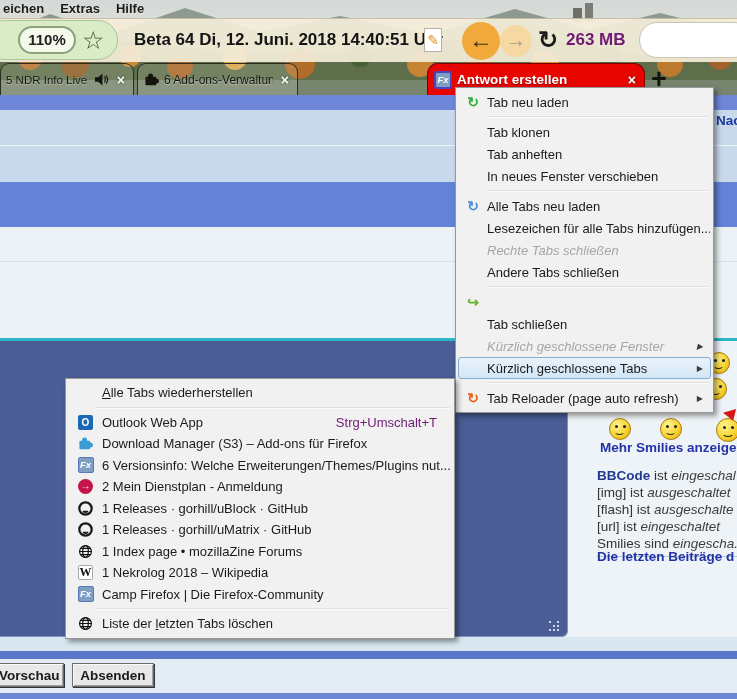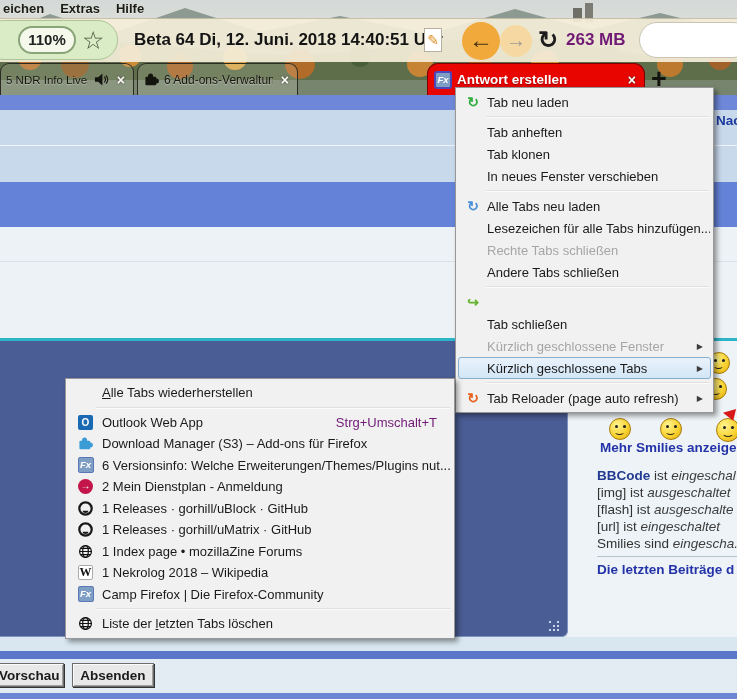--- a/index.html
+++ b/index.html
@@ -107,21 +107,21 @@
     transform:rotate(38deg);}
 
   
   .menu{position:absolute;background:#f1f1f1;border:1px solid #979797;
     box-shadow:3px 3px 5px rgba(0,0,0,.4);box-sizing:border-box;padding:3px 0;}
   .context-menu{left:455px;top:87px;width:259px;}
   .submenu{left:65px;top:378px;width:390px;}
   .menu-item{display:flex;align-items:center;height:22px;font-size:13px;
     color:#1a1a1a;box-sizing:border-box;margin:0 2px;border:1px solid transparent;}
   .submenu .menu-item{height:21.5px;}
-  .menu-item.disabled{color:#a6a6a6;}
+  .menu-item.disabled{color:#a6a6a6;font-style:italic;}
   .menu-item.highlighted{background:linear-gradient(#e9f2fb,#d3e6f6);
     border:1px solid #86aecf;border-radius:3px;}
   .mi-gutter{width:28px;flex:0 0 auto;display:flex;justify-content:center;align-items:center;}
   .submenu .mi-gutter{width:33px;}
   .mi-label{flex:1;white-space:nowrap;overflow:hidden;}
   .mi-shortcut{color:#701a75;padding-right:14px;white-space:nowrap;}
   .mi-arrow{flex:0 0 auto;font-size:8px;color:#3c3c3c;padding-right:7px;}
   .menu-sep{height:8px;position:relative;}
   .menu-sep::after{content:"";position:absolute;left:30px;right:4px;top:3px;
     height:1px;background:#e0e0e0;box-shadow:0 1px 0 #fbfbfb;}
@@ -244,44 +244,44 @@
 
   <div class="abs blue-link" style="left:600px;top:440px;">Mehr Smilies anzeige</div>
   <div class="abs bbcode" id="bbcode">
       <div><b>BBCode</b> ist <i>eingeschal</i></div>
       <div><span>[img]</span> ist <i>ausgeschaltet</i></div>
       <div><span>[flash]</span> ist <i>ausgeschalte</i></div>
       <div><span>[url]</span> ist <i>eingeschaltet</i></div>
       <div><span>Smilies</span> sind <i>eingescha.</i></div>
     </div>
   <div class="abs rp-hr"></div>
-  <div class="abs blue-link" style="left:597px;top:562px;">Die letzten Beiträge d</div>
+  <div class="abs blue-link" style="left:597px;top:549px;">Die letzten Beiträge d</div>
 
   <div class="abs band strip1"></div>
   <div class="abs band strip2"></div>
   <div class="abs band footer"></div>
   <button class="abs fbtn prev">Vorschau</button>
   <button class="abs fbtn send">Absenden</button>
   <div class="abs band strip3"></div>
 
   <div class="menu context-menu" id="ctxmenu">
       <div class="menu-item">
         <span class="mi-gutter">
           <span class="g" style="color:#2fae3c;font-weight:bold">↻</span>
         </span>
         <span class="mi-label">Tab neu laden</span>
       </div>
       <div class="menu-sep"></div>
       <div class="menu-item">
         <span class="mi-gutter"></span>
+        <span class="mi-label">Tab klonen</span>
+      </div>
+      <div class="menu-item">
+        <span class="mi-gutter"></span>
         <span class="mi-label">Tab anheften</span>
-      </div>
-      <div class="menu-item">
-        <span class="mi-gutter"></span>
-        <span class="mi-label">Tab klonen</span>
       </div>
       <div class="menu-item">
         <span class="mi-gutter"></span>
         <span class="mi-label">In neues Fenster verschieben</span>
       </div>
       <div class="menu-sep"></div>
       <div class="menu-item">
         <span class="mi-gutter">
           <span class="g" style="color:#4a90d9;font-weight:bold">↻</span>
         </span>

